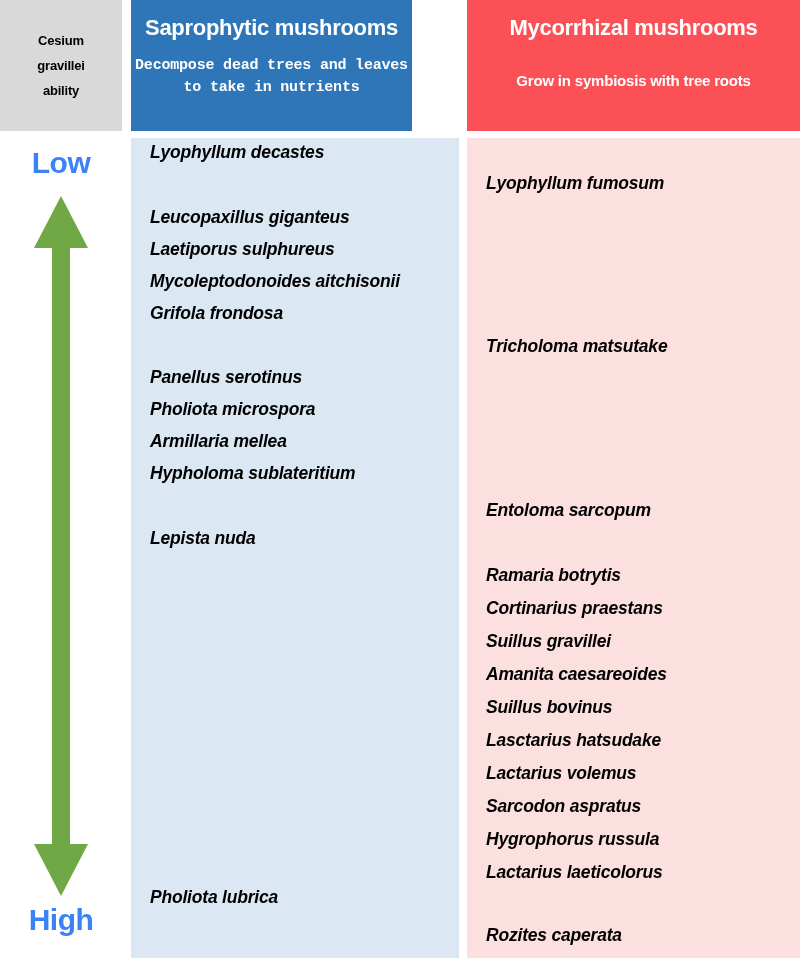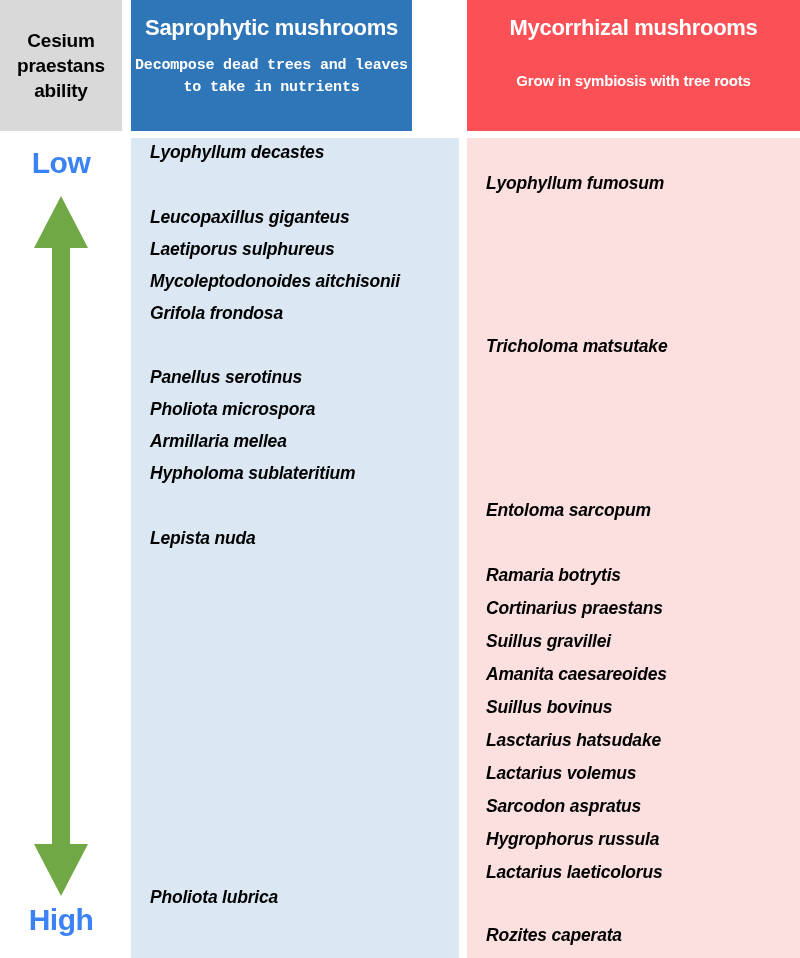--- a/index.html
+++ b/index.html
@@ -26,21 +26,21 @@
     width: 122px;
     height: 131px;
     background: #d9d9d9;
     display: flex;
     flex-direction: column;
     align-items: center;
     justify-content: center;
     box-sizing: border-box;
   }
   .hdr-axis .ln {
-    font-size: 19px;
+    font-size: 13px;
     font-weight: bold;
     color: #000000;
     line-height: 25px;
     text-align: center;
     letter-spacing: -0.2px;
   }
 
   .hdr-col {
     position: absolute;
     top: 0px;
@@ -137,21 +137,21 @@
     height: 700px;
   }
 </style>
 </head>
 <body>
 
 <div id="page">
 
   <div class="hdr-axis" style="background: rgb(217, 217, 217);">
     <div class="ln">Cesium</div>
-    <div class="ln">praestans</div>
+    <div class="ln">gravillei</div>
     <div class="ln">ability</div>
   </div>
 
   <div class="hdr-col hdr-blue" style="background: rgb(47, 118, 184);">
     <div class="hdr-title">Saprophytic mushrooms</div>
     <div class="hdr-sub">Decompose dead trees and leaves to take in nutrients</div>
   </div>
 
   <div class="hdr-col hdr-red" style="background: rgb(251, 81, 86);">
     <div class="hdr-title">Mycorrhizal mushrooms</div>

